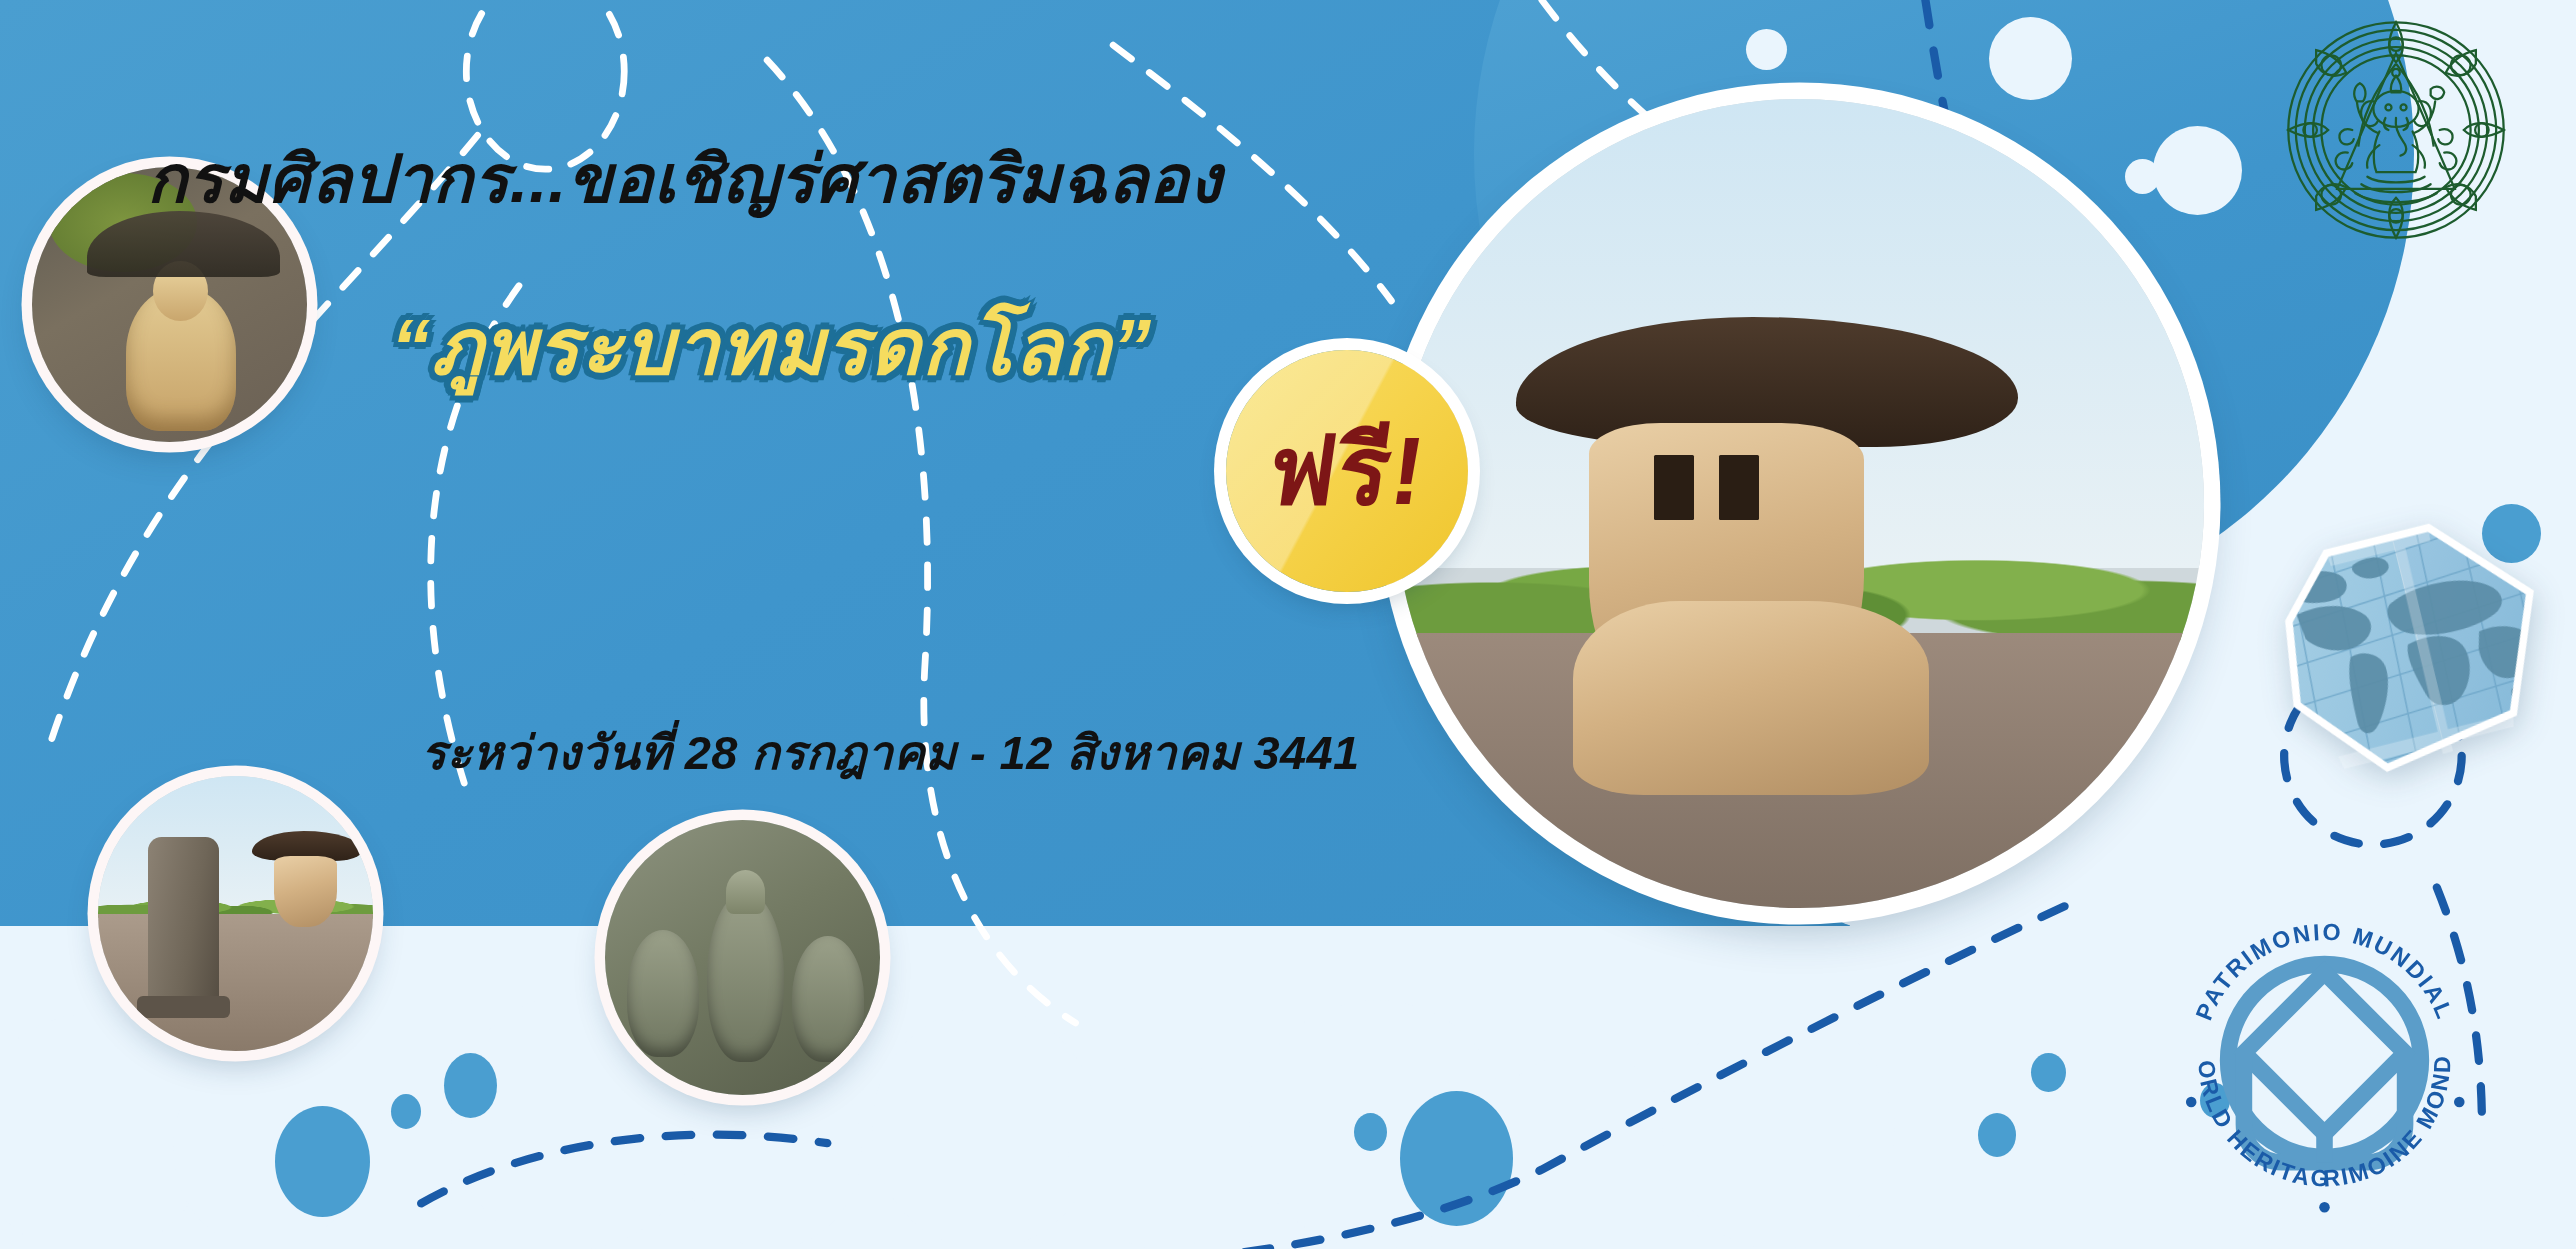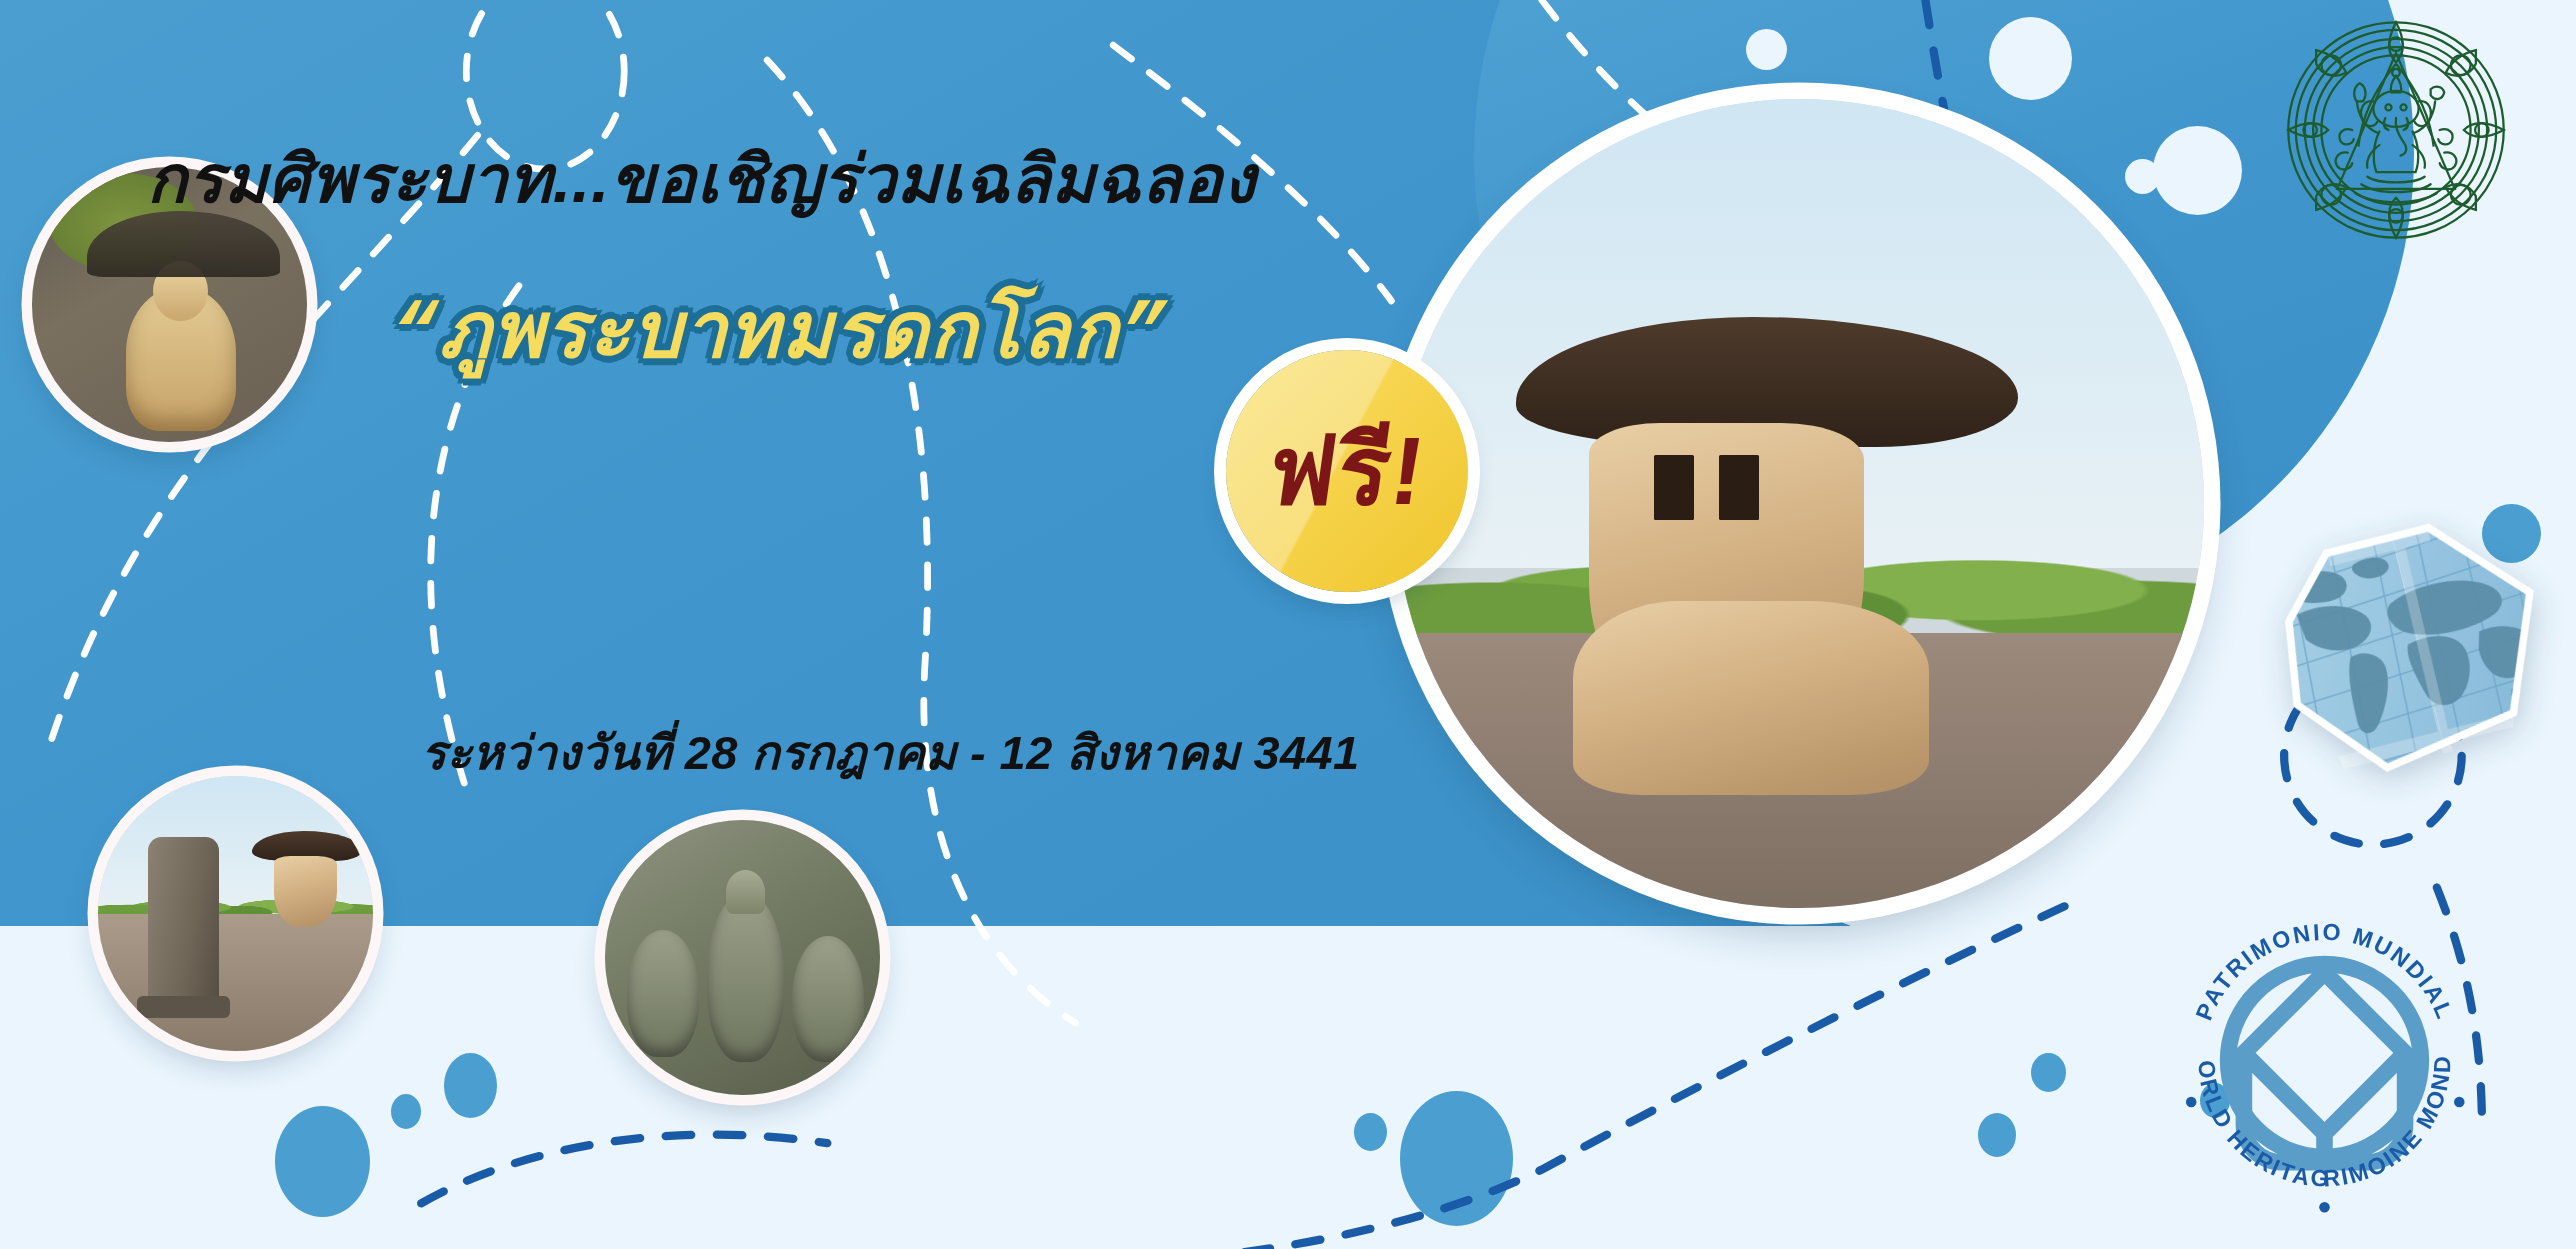--- a/index.html
+++ b/index.html
@@ -139,23 +139,22 @@
     width:1279px;
     color:#111111;
     font-size:66px;
     font-weight:bold;
     font-style:italic;
     letter-spacing:0.8px;
     white-space:nowrap;
   }
   .title-wrap{
     position:absolute;
-    left:391px; top:267px;
+    left:391px; top:284px;
     width:1053px;
-    font-family:Liberation Mono, monospace;
   }
   .title{
     font-size:78px;
     font-weight:bold;
     font-style:italic;
     color:#f5dc5f;
     letter-spacing:1.5px;
     white-space:nowrap;
     text-shadow:
       -6.8px 0 0 #1d6f98,  6.8px 0 0 #1d6f98,
@@ -307,21 +306,21 @@
     <div class="relief-fig" style="left:68%;top:42%;width:26%;height:46%;"></div>
     <div style="position:absolute;left:44%;top:18%;width:14%;height:16%;
          background:linear-gradient(#a7ad95,#7d8469);
          border-radius:50% 50% 20% 20%;"></div>
   </div>
 
   <div class="free-badge">
     <span class="free-text">ฟรี!</span>
   </div>
 
-  <div class="headline">กรมศิพระบาท...ขอเชิญร่วมเฉลิมฉลอง</div>
+  <div class="headline">กรมศิลปากร...ขอเชิญร่ศาสตริมฉลอง</div>
 
   <div class="title-wrap">
     <div class="title">“ภูพระบาทมรดกโลก”</div>
   </div>
 
   <div class="subline sub3">ระหว่างวันที่ 28 กรกฎาคม - 12 สิงหาคม 3441</div>
 
   <svg class="fad-emblem" viewBox="0 0 300 300">
     <g fill="none" stroke="#1d5c2e" stroke-width="3">
       <circle cx="150" cy="150" r="143"></circle>

